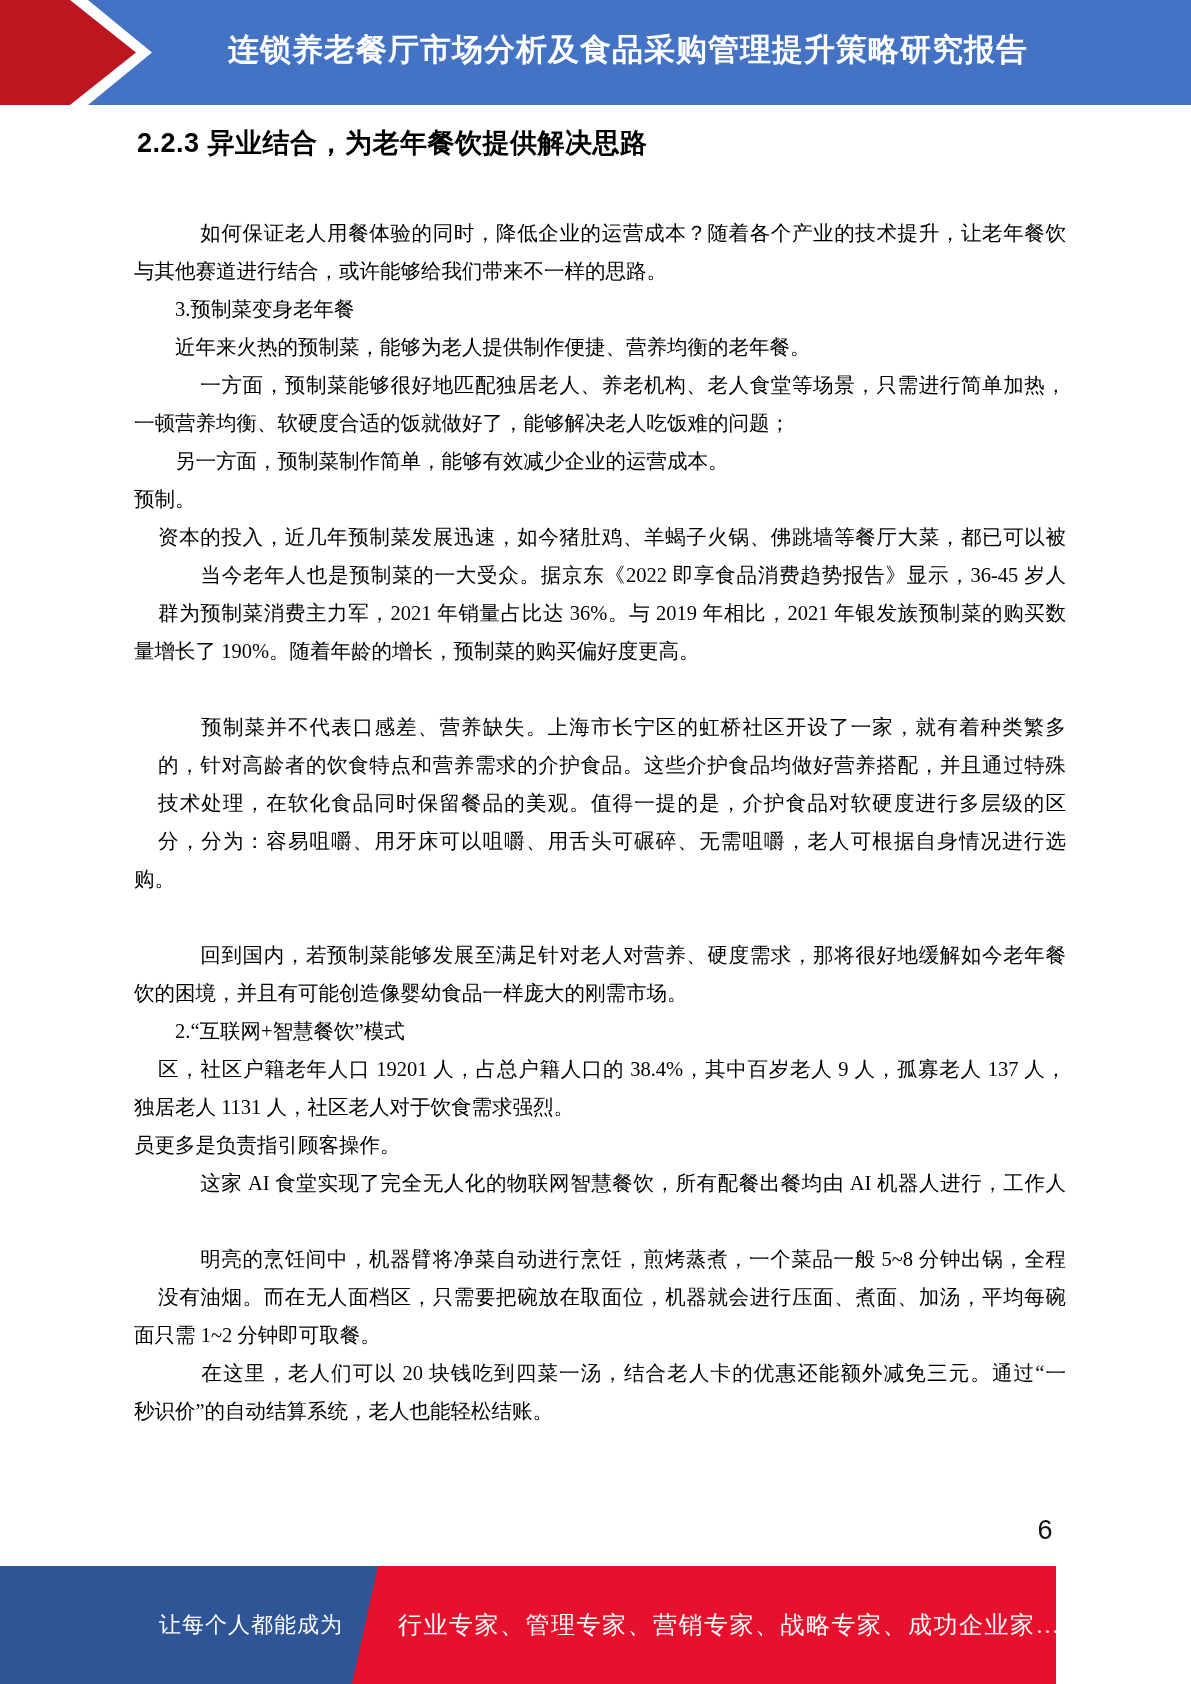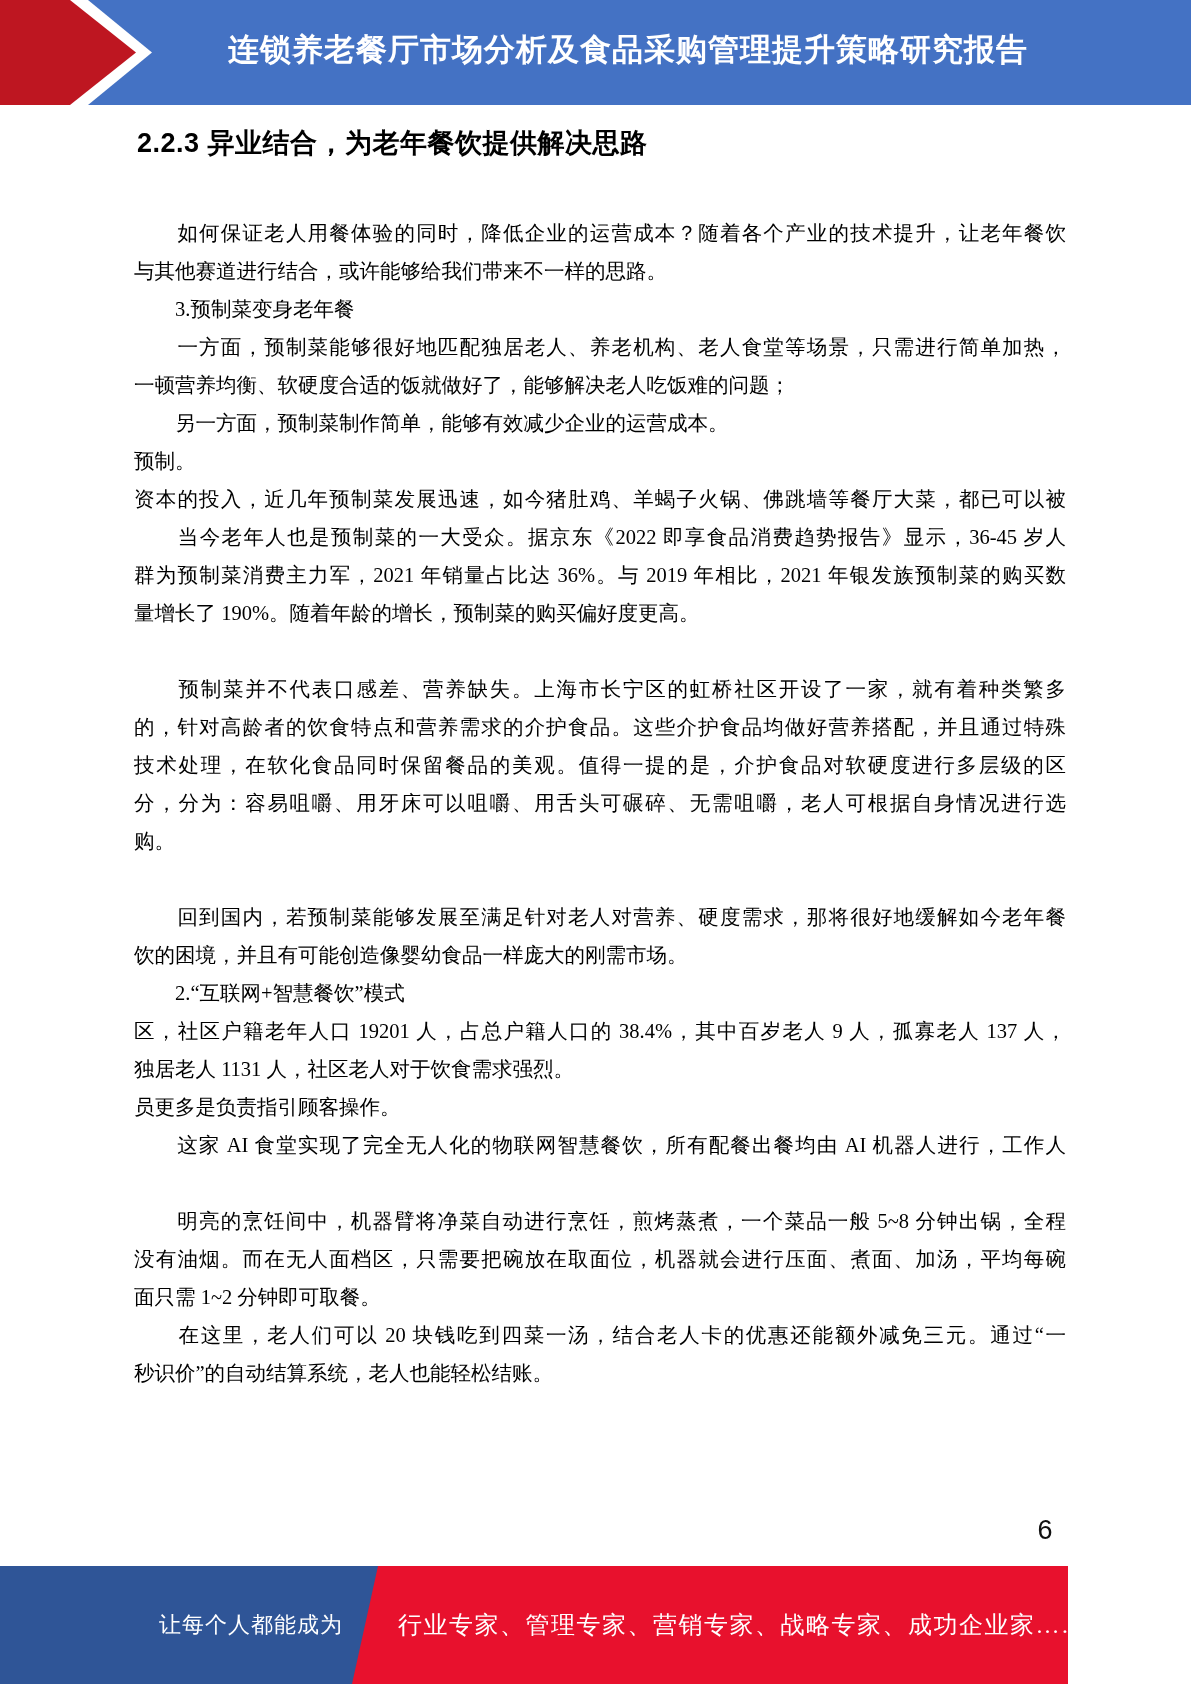--- a/index.html
+++ b/index.html
@@ -40,33 +40,33 @@
   }
   .body-text .line{
     height:38px;line-height:38px;
     text-align:justify;
     white-space:nowrap;
     overflow:visible;
   }
   .body-text .line.just{
     text-align-last:justify;
     white-space:normal;
+    margin-left:24px;
   }
   .body-text .line.blank{height:38px;}
   
   .page-number{
     position:absolute;left:1020px;top:1515px;width:50px;
     font-family:"Liberation Sans","DejaVu Sans",sans-serif;
     font-size:27px;text-align:center;color:#111;
   }
   
   .footer{
     position:absolute;left:0;bottom:0;width:1056px;height:118px;
     background:var(--footer-red,#E8112D);
-    padding-left:12px;
   }
   .footer-blue{
     position:absolute;left:0;top:0;width:400px;height:118px;
     background:var(--footer-blue,#2F5597);
     clip-path:polygon(0 0,378px 0,352px 100%,0 100%);
   }
   .footer-left-text{
     position:absolute;left:0;top:0;width:343px;height:118px;
     display:flex;align-items:center;justify-content:flex-end;
     color:#fff;font-size:22px;letter-spacing:1px;white-space:nowrap;
@@ -89,20 +89,21 @@
     </svg>
     <div class="report-title">连锁养老餐厅市场分析及食品采购管理提升策略研究报告</div>
   </div>
 
   <div class="section-heading">2.2.3 异业结合，为老年餐饮提供解决思路</div>
 
   <div class="body-text" id="body-text">
       <div class="line just">　　如何保证老人用餐体验的同时，降低企业的运营成本？随着各个产业的技术提升，让老年餐饮</div>
       <div class="line">与其他赛道进行结合，或许能够给我们带来不一样的思路。</div>
       <div class="line">　　3.预制菜变身老年餐</div>
+      <div class="line">　　近年来火热的预制菜，能够为老人提供制作便捷、营养均衡的老年餐。</div>
       <div class="line just">　　一方面，预制菜能够很好地匹配独居老人、养老机构、老人食堂等场景，只需进行简单加热，</div>
       <div class="line">一顿营养均衡、软硬度合适的饭就做好了，能够解决老人吃饭难的问题；</div>
       <div class="line">　　另一方面，预制菜制作简单，能够有效减少企业的运营成本。</div>
       <div class="line">预制。</div>
       <div class="line just">资本的投入，近几年预制菜发展迅速，如今猪肚鸡、羊蝎子火锅、佛跳墙等餐厅大菜，都已可以被</div>
       <div class="line just">　　当今老年人也是预制菜的一大受众。据京东《2022 即享食品消费趋势报告》显示，36-45 岁人</div>
       <div class="line just">群为预制菜消费主力军，2021 年销量占比达 36%。与 2019 年相比，2021 年银发族预制菜的购买数</div>
       <div class="line">量增长了 190%。随着年龄的增长，预制菜的购买偏好度更高。</div>
       <div class="line blank"></div>
       <div class="line just">　　预制菜并不代表口感差、营养缺失。上海市长宁区的虹桥社区开设了一家，就有着种类繁多</div>

